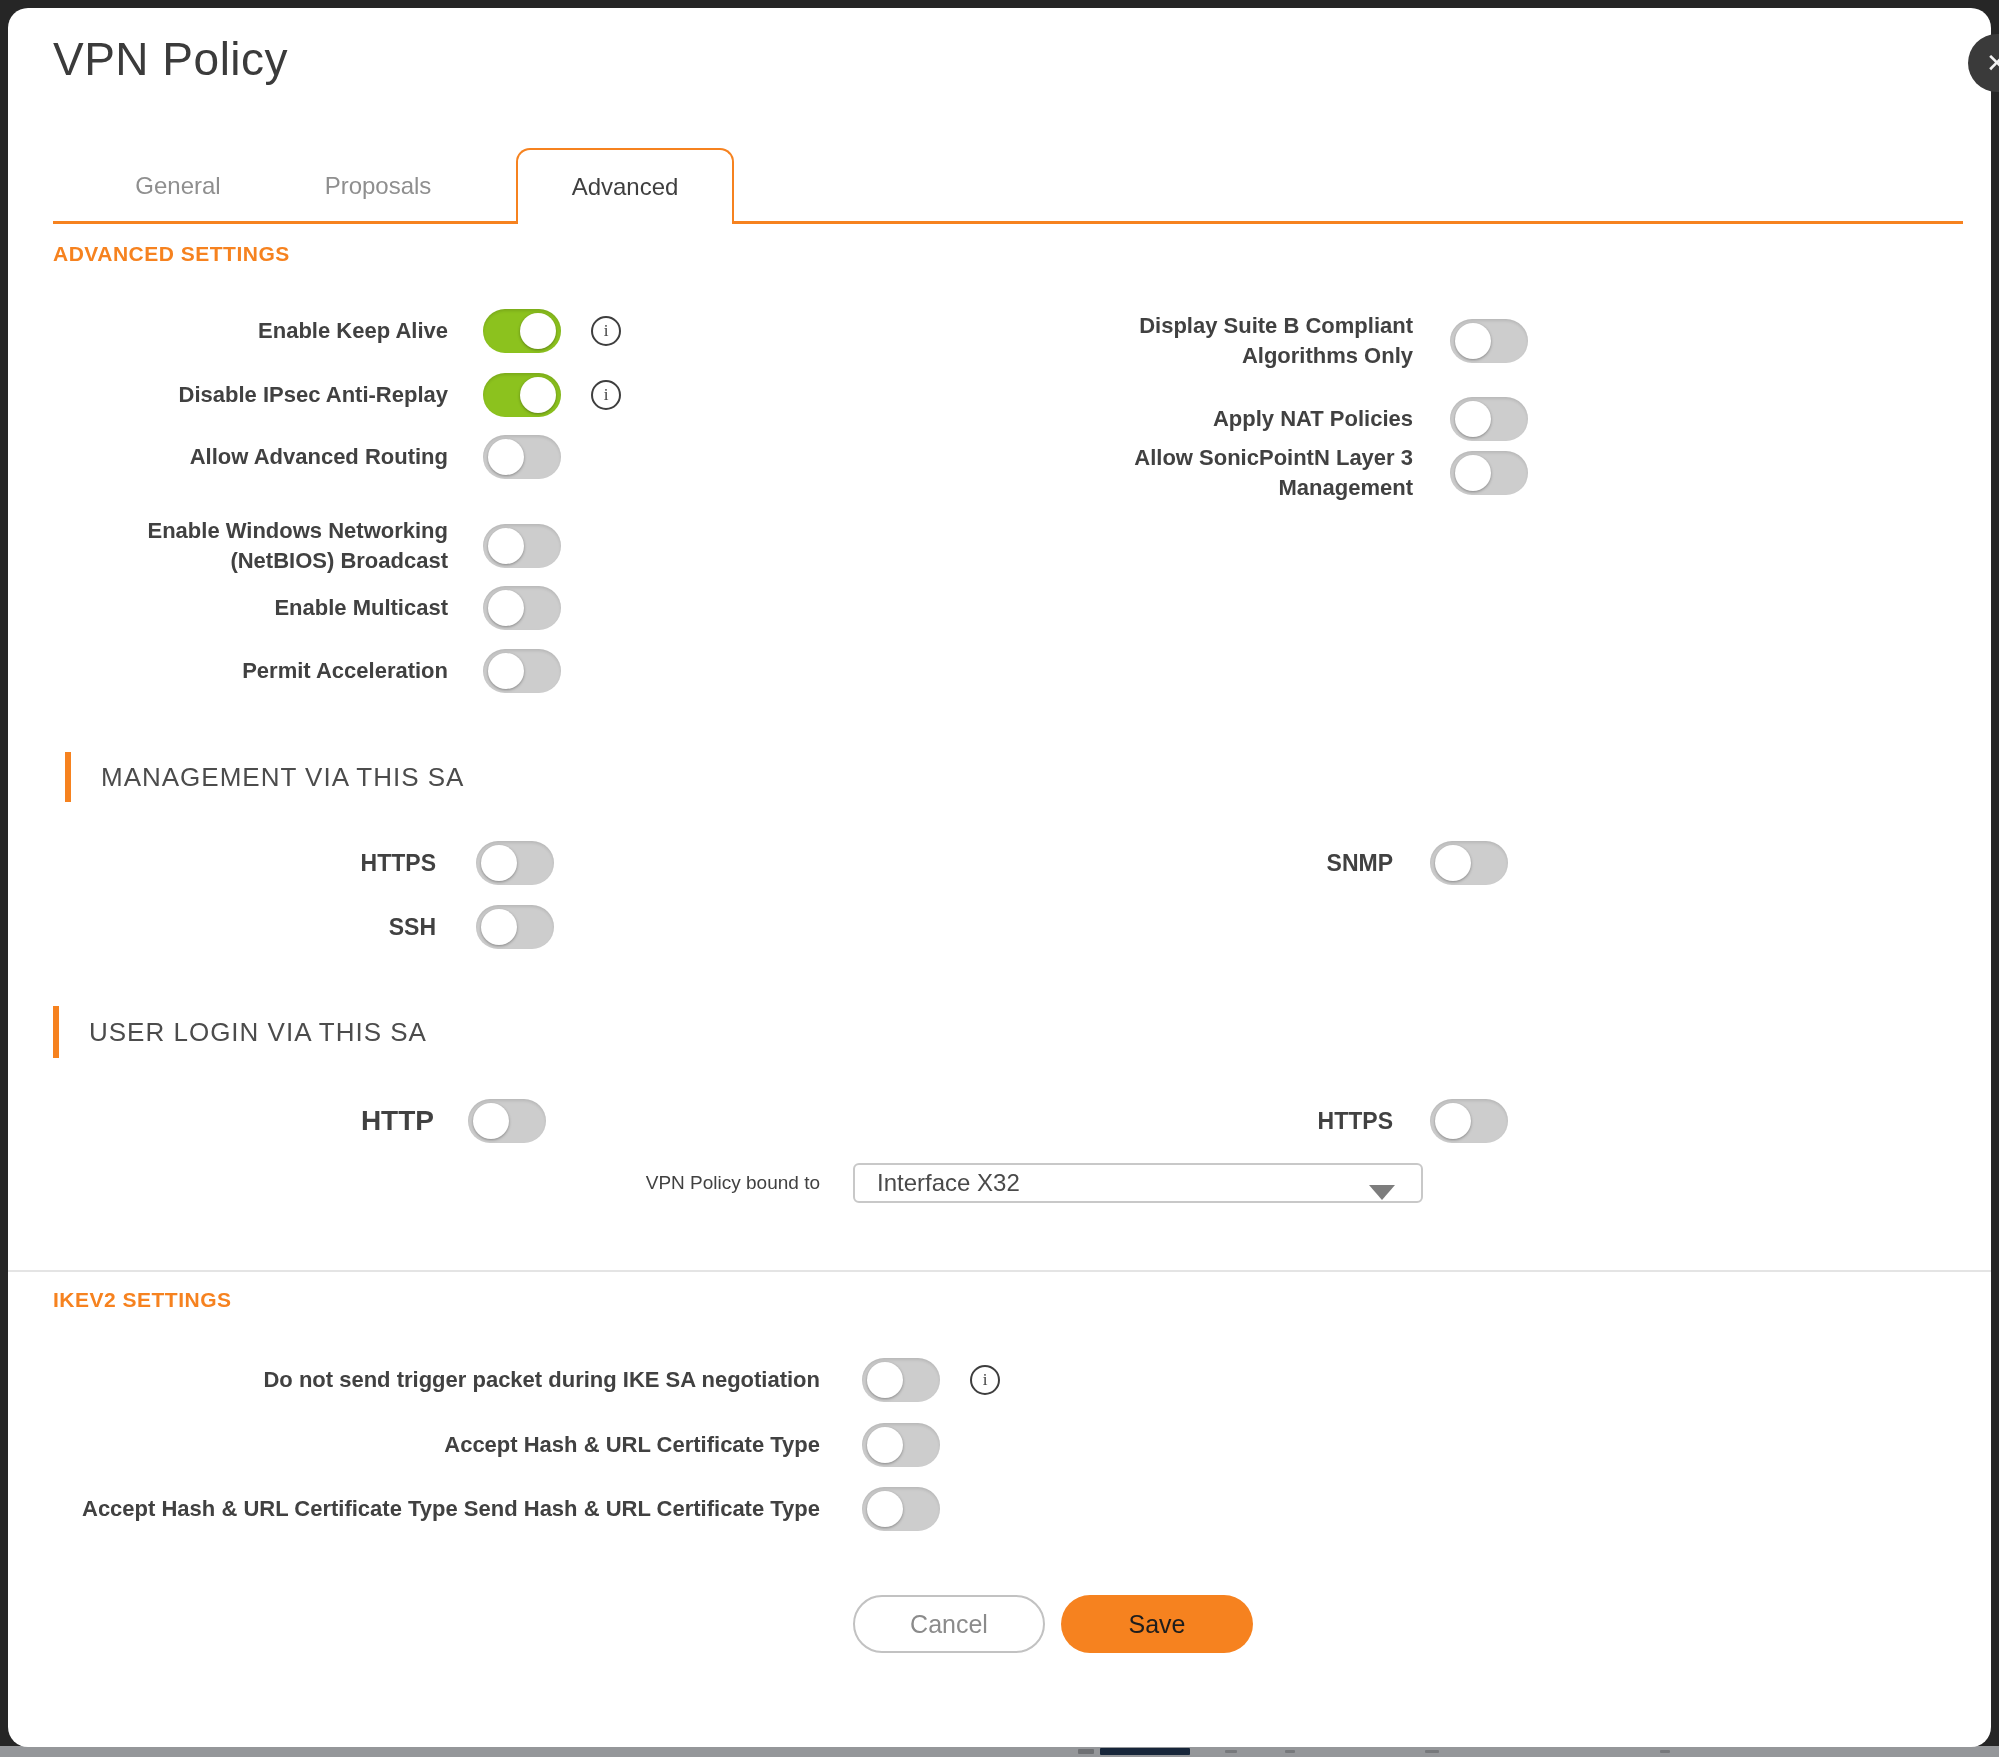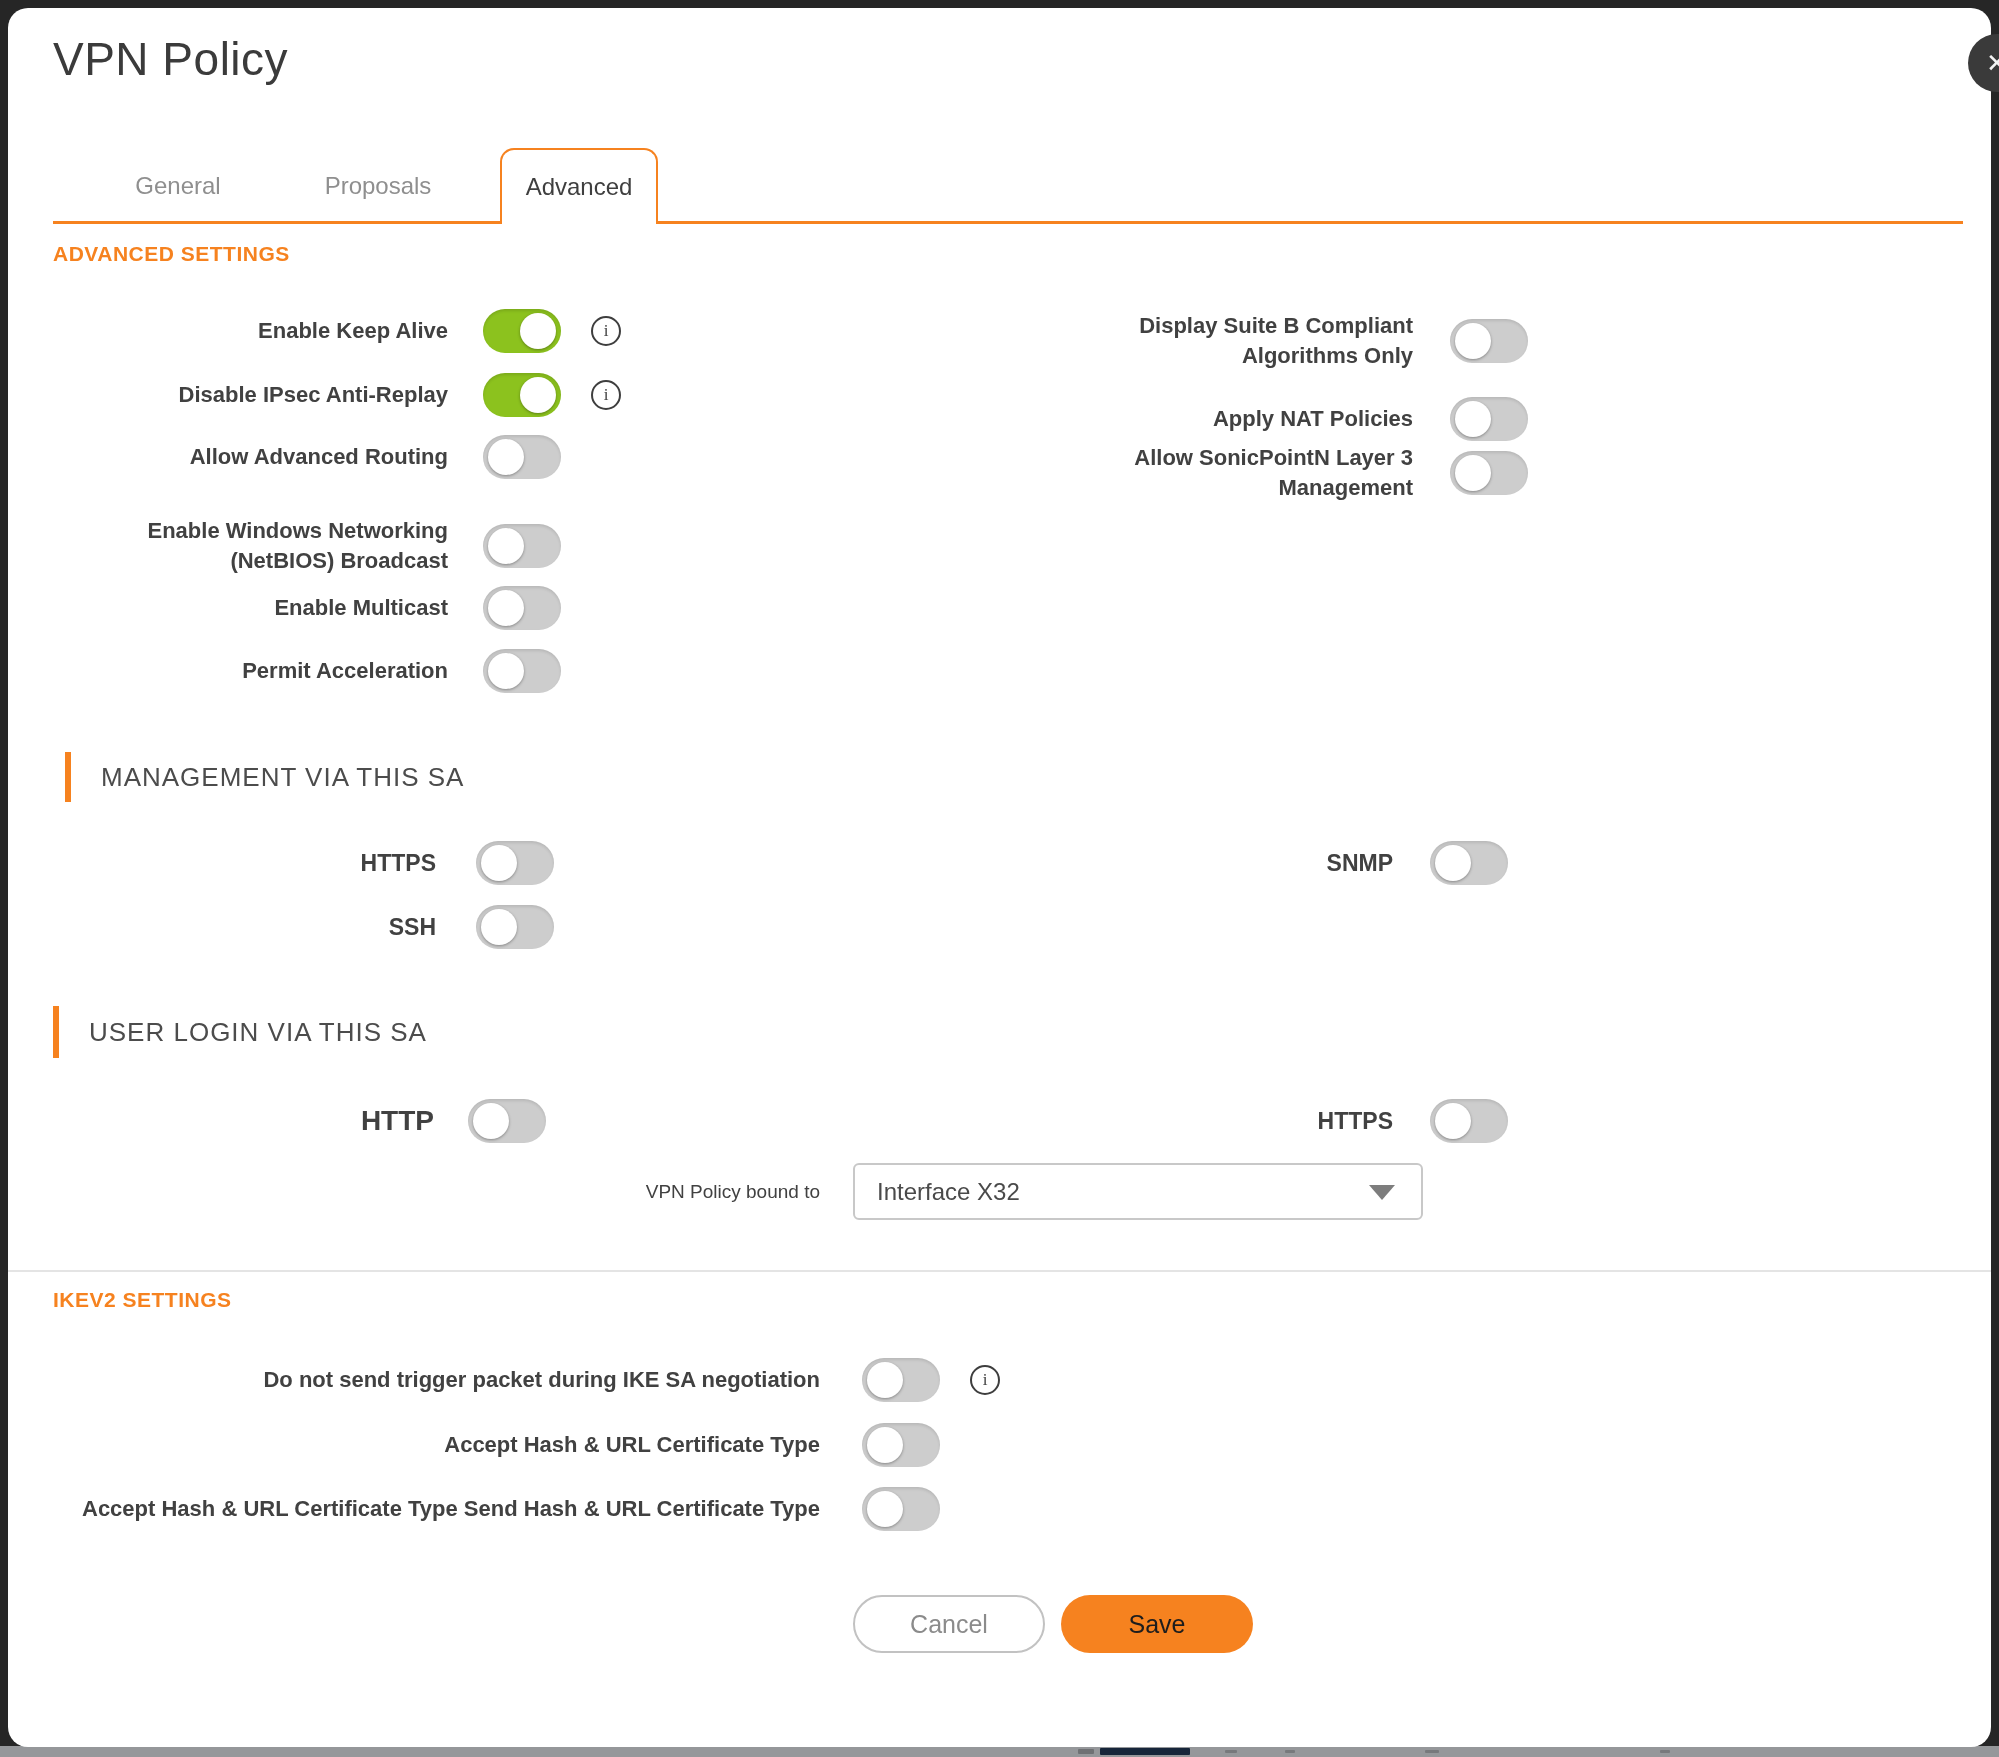--- a/index.html
+++ b/index.html
@@ -39,21 +39,21 @@
 
   
   .tabline{position:absolute;left:45px;top:213px;width:1910px;height:3px;background:#F6821F;z-index:1;}
   .tab{
     position:absolute;top:140px;height:75px;display:flex;align-items:center;justify-content:center;
     font-size:24px;color:#8f8f8f;cursor:pointer;z-index:2;
   }
   .tab-general{left:115px;width:110px;}
   .tab-proposals{left:305px;width:130px;}
   .tab-active{
-    left:492px;width:158px;height:76px;background:#ffffff;
+    left:508px;width:218px;height:76px;background:#ffffff;
     border:2px solid #F6821F;border-bottom:none;border-radius:14px 14px 0 0;
     color:#3f3f3f;font-weight:500;z-index:3;box-sizing:border-box;
   }
 
   .orange-header{
     position:absolute;left:45px;margin:0;
     font-size:21px;font-weight:bold;color:#F6821F;letter-spacing:0.5px;
   }
   .hdr-advanced{top:234px;}
   .hdr-ikev2{top:1280px;}
@@ -108,21 +108,21 @@
     margin-left:30px;width:30px;height:30px;border-radius:50%;flex:none;
     border:2.5px solid #3e3e3e;box-sizing:border-box;background:#fff;cursor:pointer;
     display:flex;align-items:center;justify-content:center;
     font-size:17px;font-weight:500;color:#3e3e3e;font-family:"Liberation Serif", serif;
   }
 
   
   .bound-row{position:absolute;left:45px;top:1155px;display:flex;align-items:center;}
   .bound-row .lbl{width:767px;text-align:right;font-weight:normal;color:#414141;font-size:19px;}
   .dropdown{
-    margin-left:33px;width:570px;height:57px;box-sizing:border-box;
+    margin-left:33px;width:570px;height:40px;box-sizing:border-box;
     border:2px solid #c8c8c8;border-radius:6px;background:#fff;cursor:pointer;
     display:flex;align-items:center;position:relative;
   }
   .dropdown .dd-text{margin-left:22px;font-size:24px;color:#4a4a4a;}
   .dd-arrow{
     position:absolute;right:26px;top:20px;width:0;height:0;
     border-left:13px solid transparent;border-right:13px solid transparent;
     border-top:15px solid #7d7d7d;
   }
 

